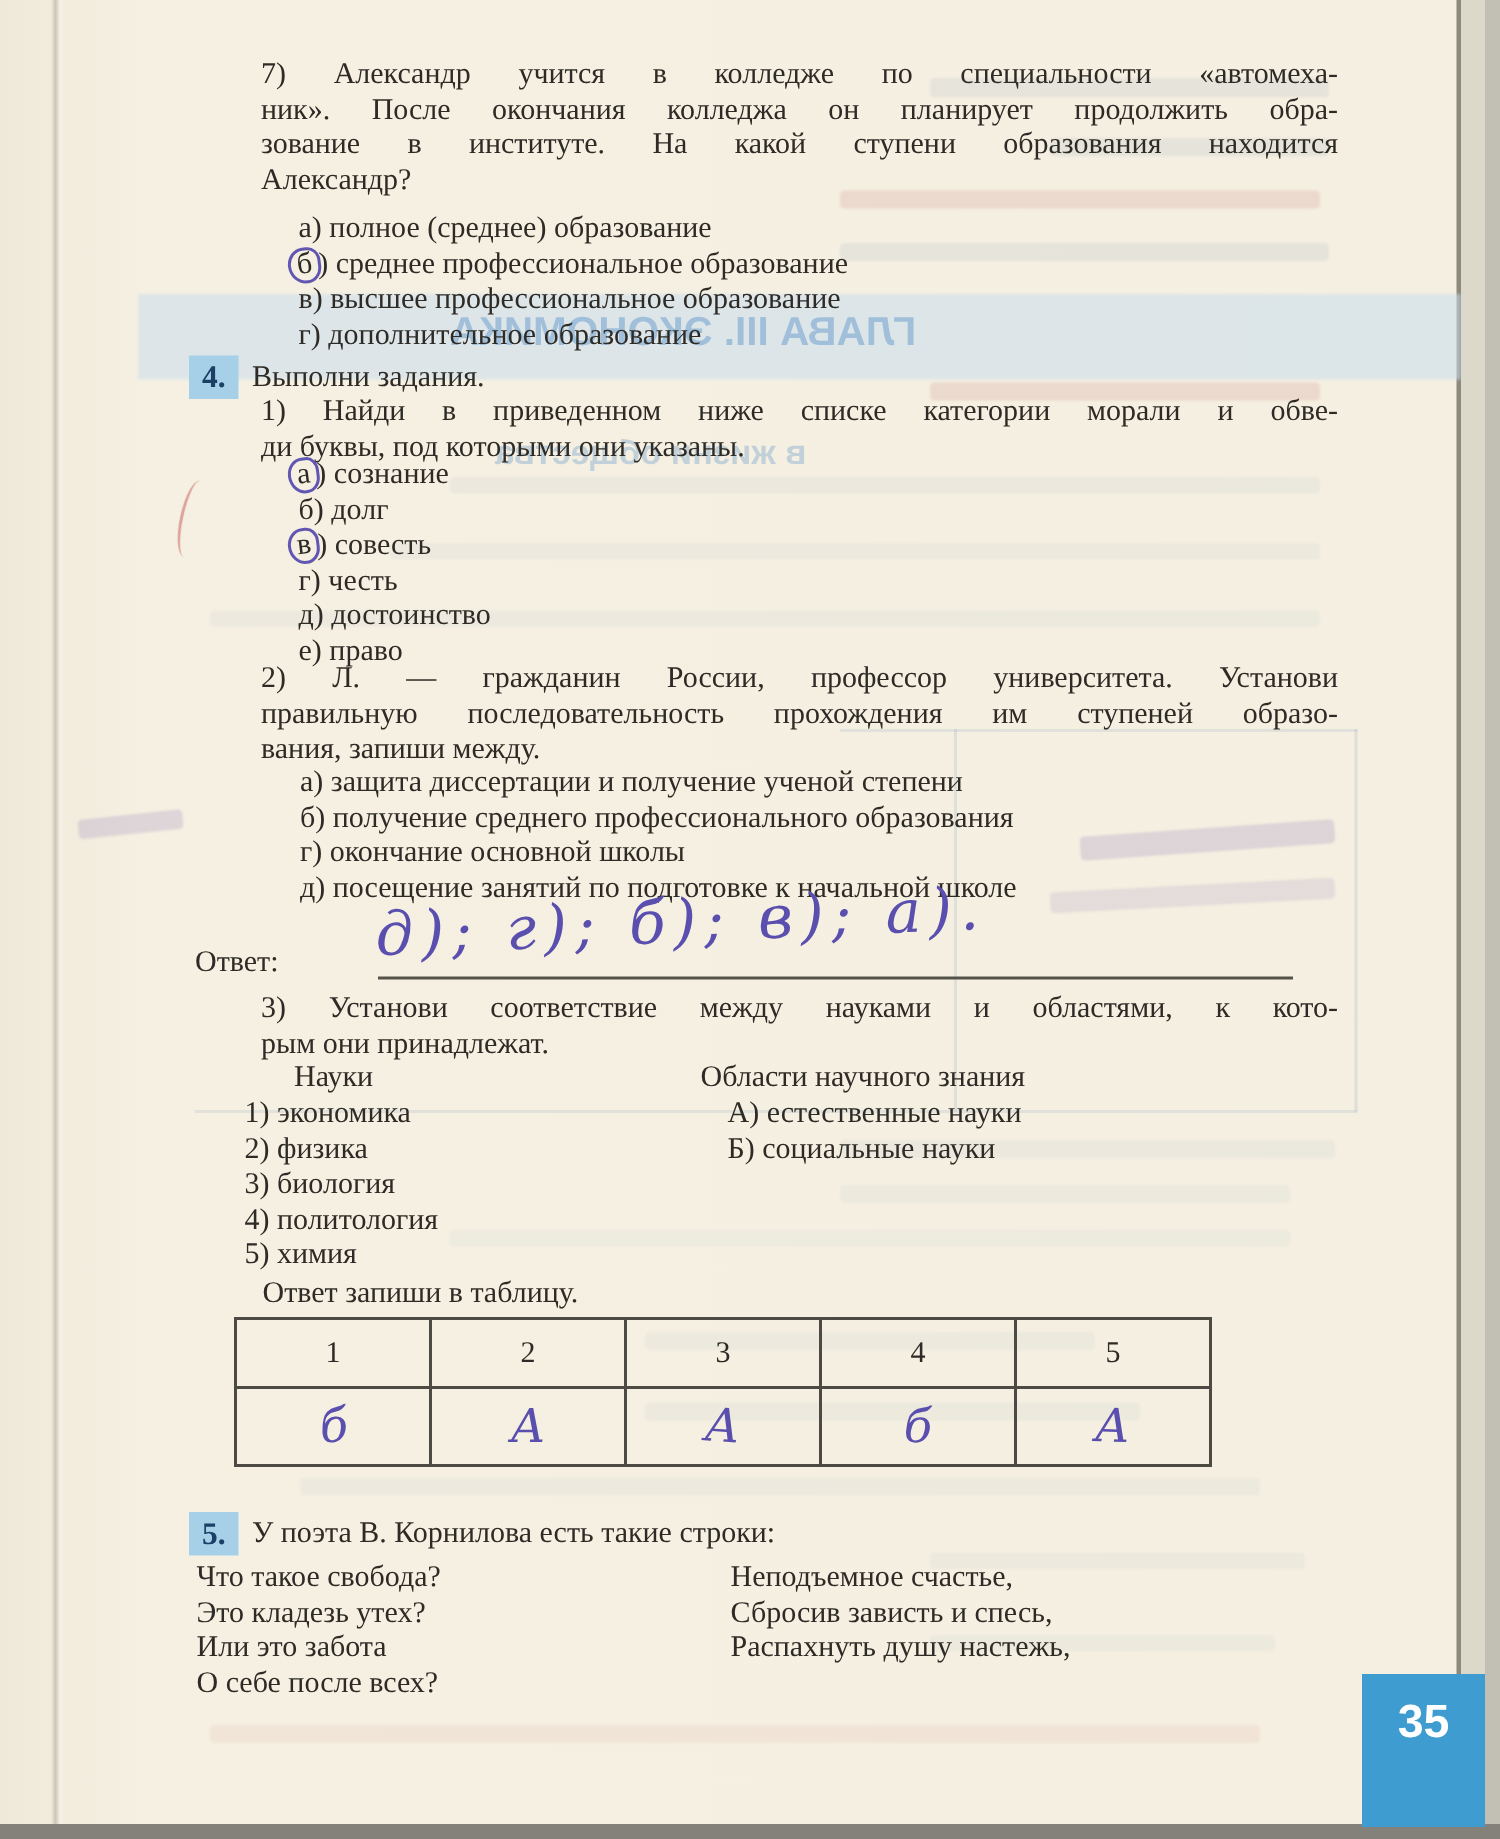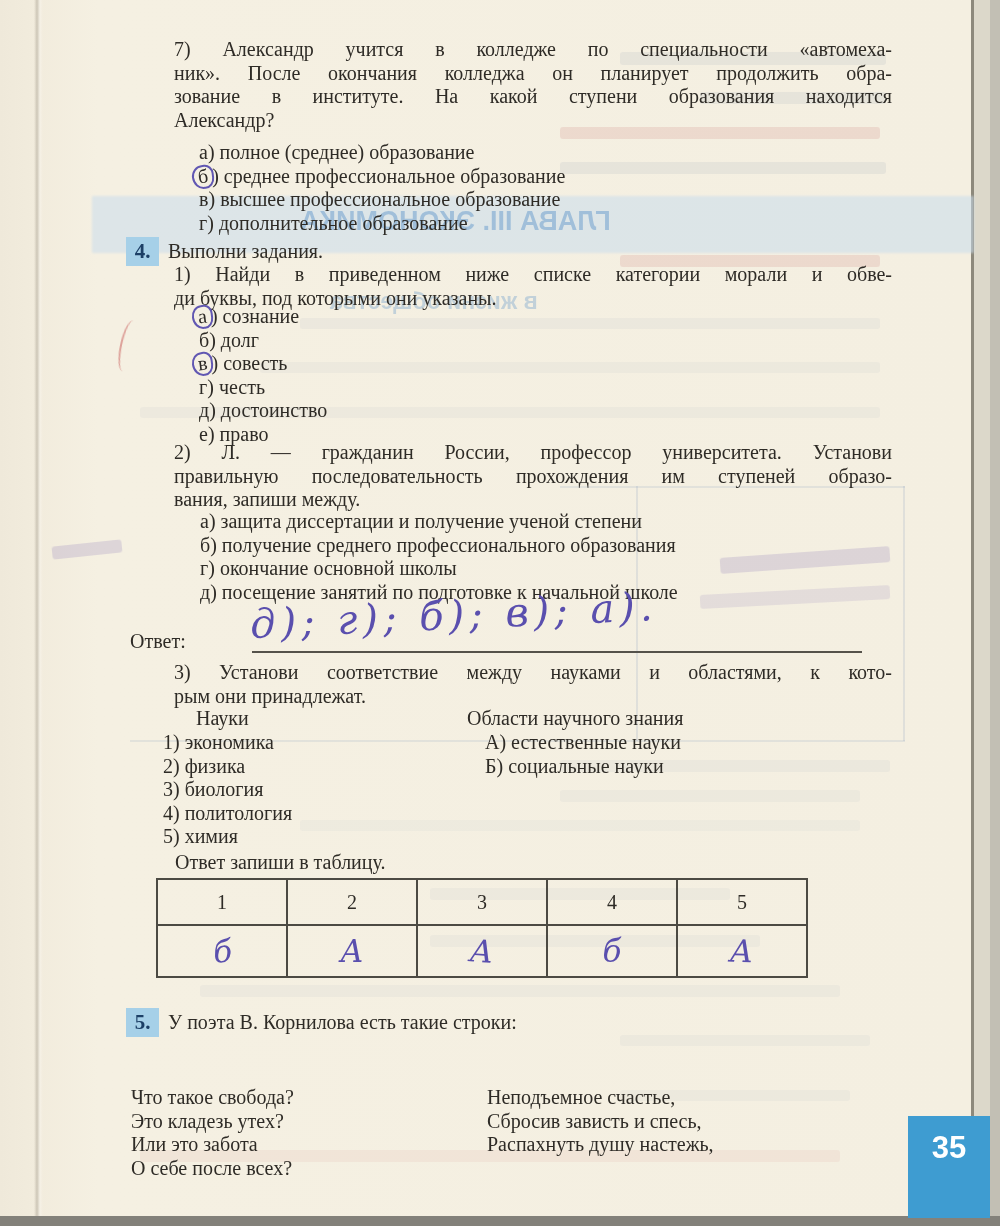--- a/index.html
+++ b/index.html
@@ -71,21 +71,21 @@
   
   .ans-table{position:absolute;left:156px;top:878px;border-collapse:collapse;}
   .ans-table td{border:2px solid #4c4a43;width:126px;text-align:center;}
   .ans-table .th-cell{height:42px;font-size:20px;}
   .ans-table .ans-cell{height:48px;}
   .ans-table .ans-cell .hw{font-size:31px;display:inline-block;}
   .ans-table .ans-cell:nth-child(1) .hw{transform:rotate(-6deg);}
   .ans-table .ans-cell:nth-child(3) .hw{transform:rotate(4deg);}
   .ans-table .ans-cell:nth-child(5) .hw{transform:rotate(2deg);}
   
-  .verse{position:absolute;font-size:20px;line-height:23.5px;margin-top:46px;}
+  .verse{position:absolute;font-size:20px;line-height:23.5px;}
   
   .page-tab{
     position:absolute;left:908px;top:1116px;width:82px;height:102px;background:#3e9cd1;
     color:#fff;font-family:"Liberation Sans", sans-serif;font-weight:bold;font-size:31px;
     text-align:center;padding-top:14px;box-sizing:border-box;
   }
 </style>
 </head>
 <body>
 

